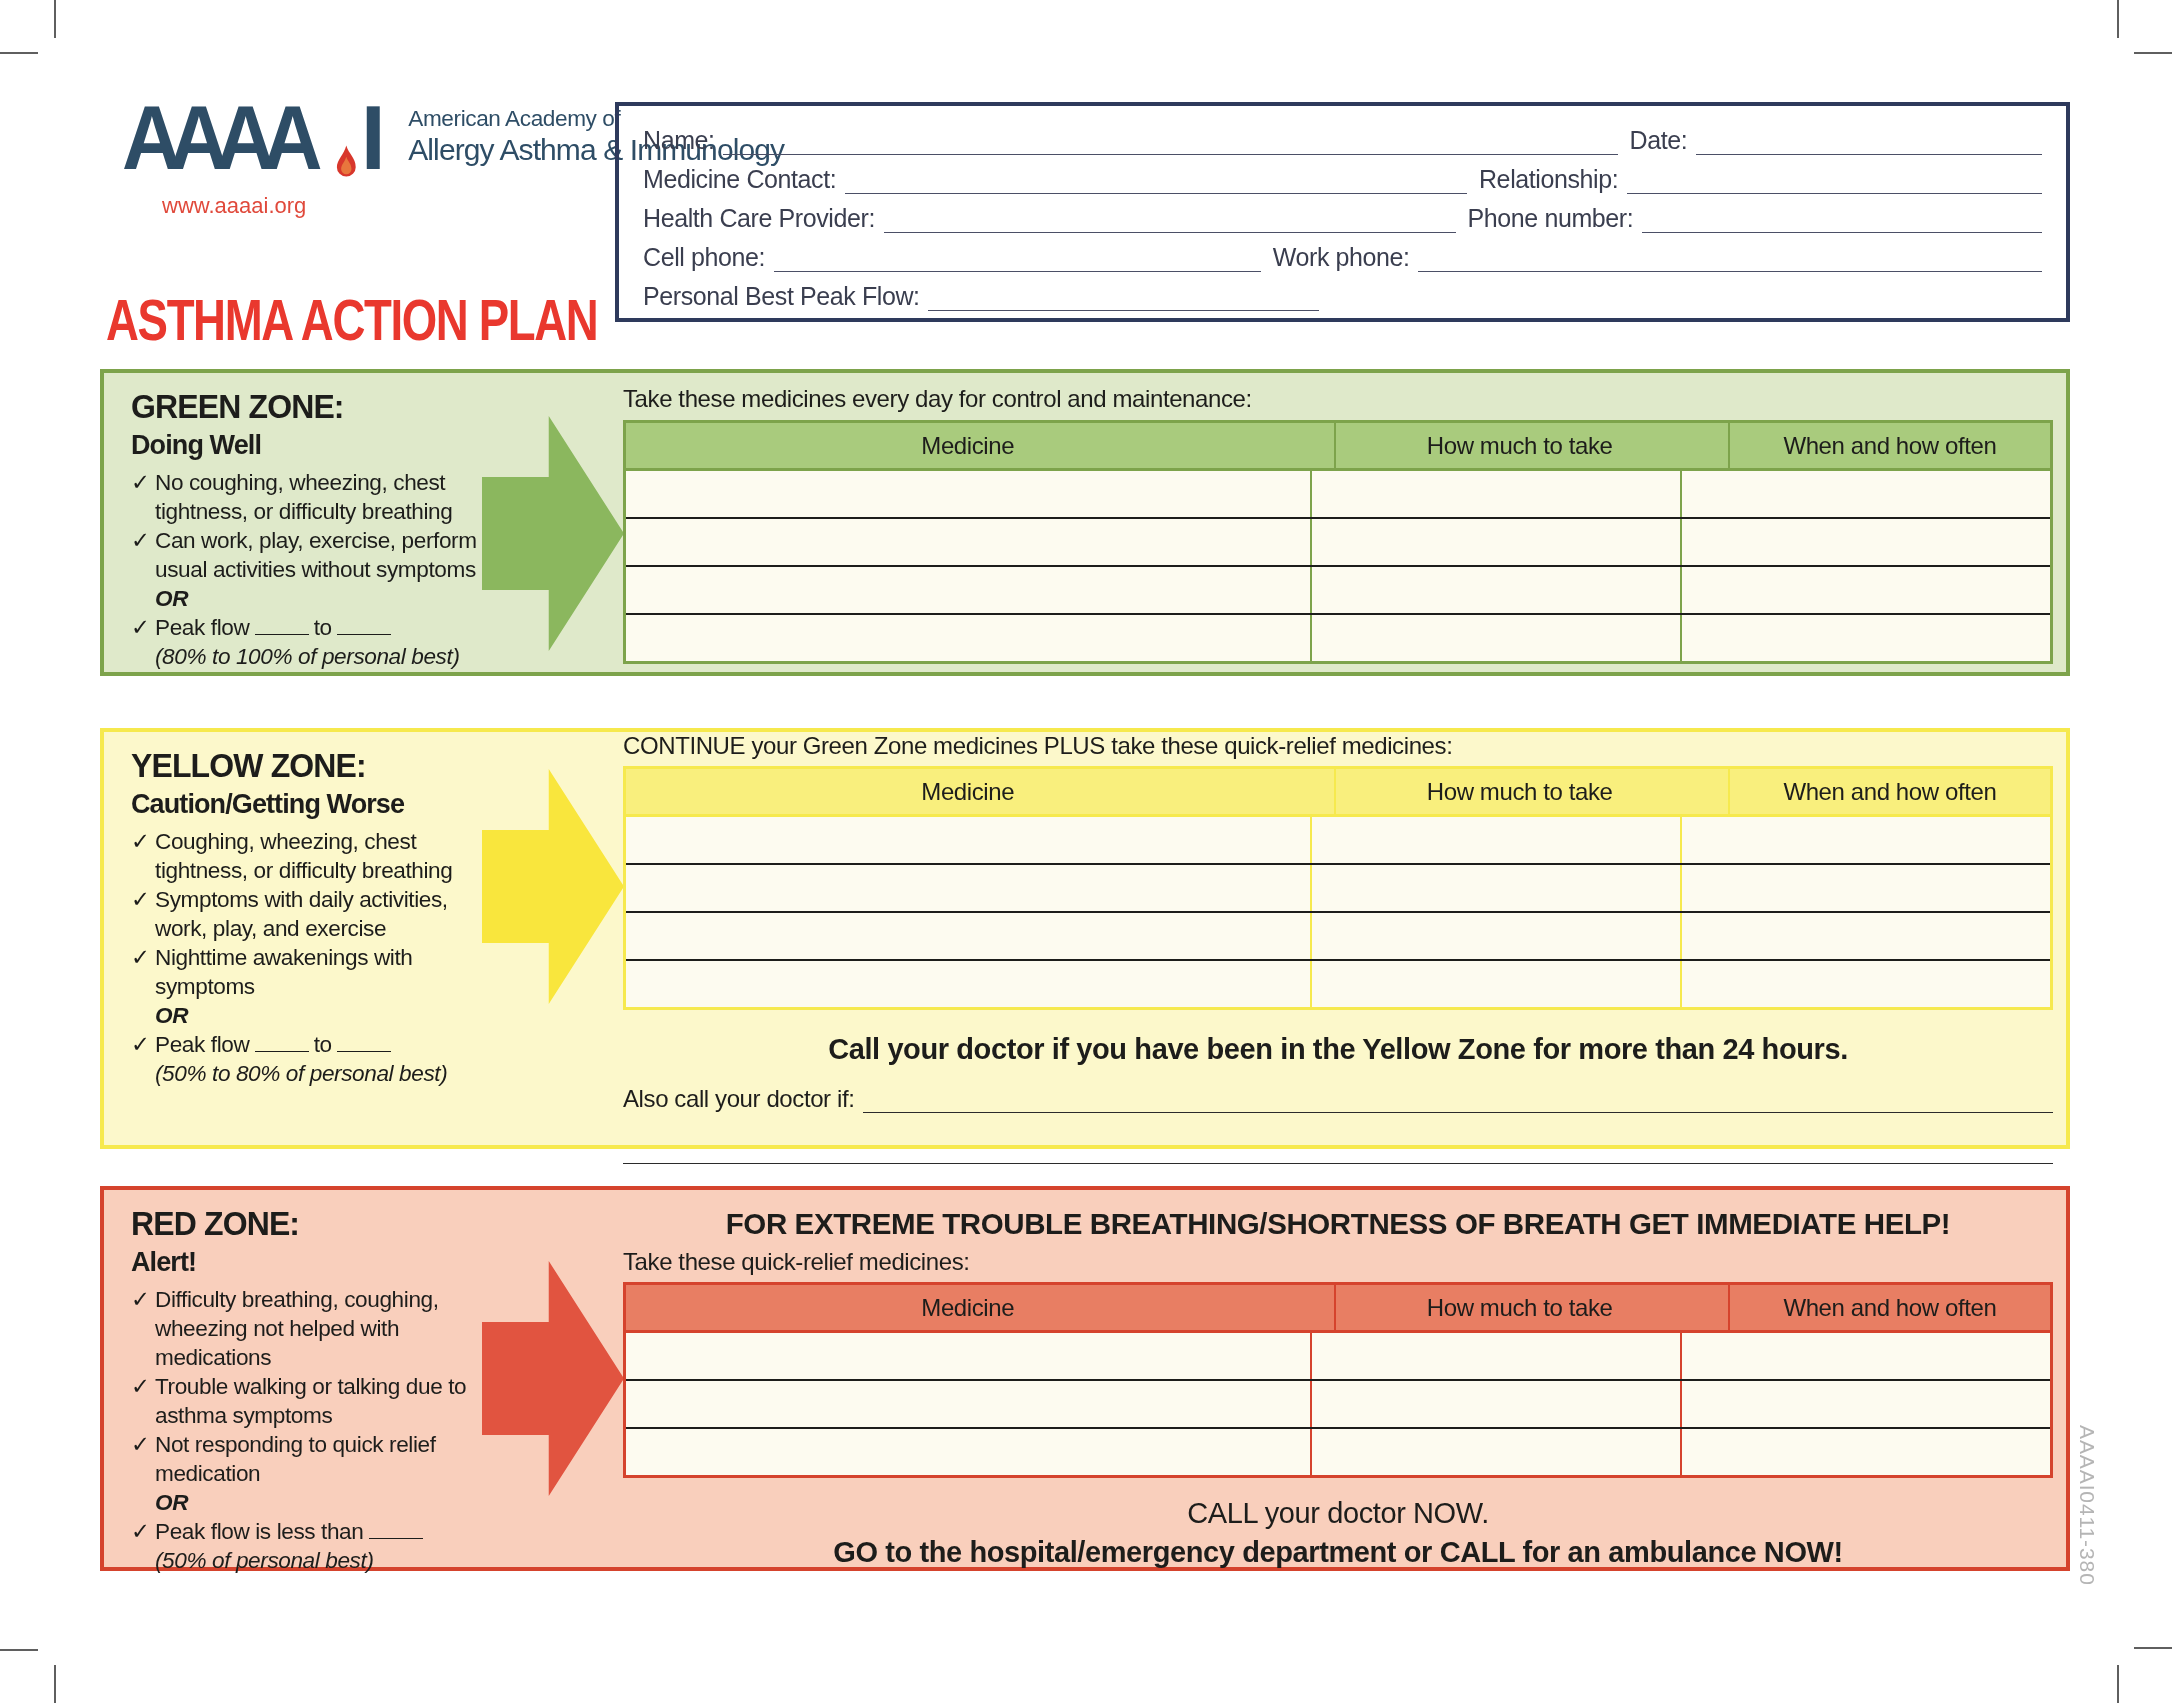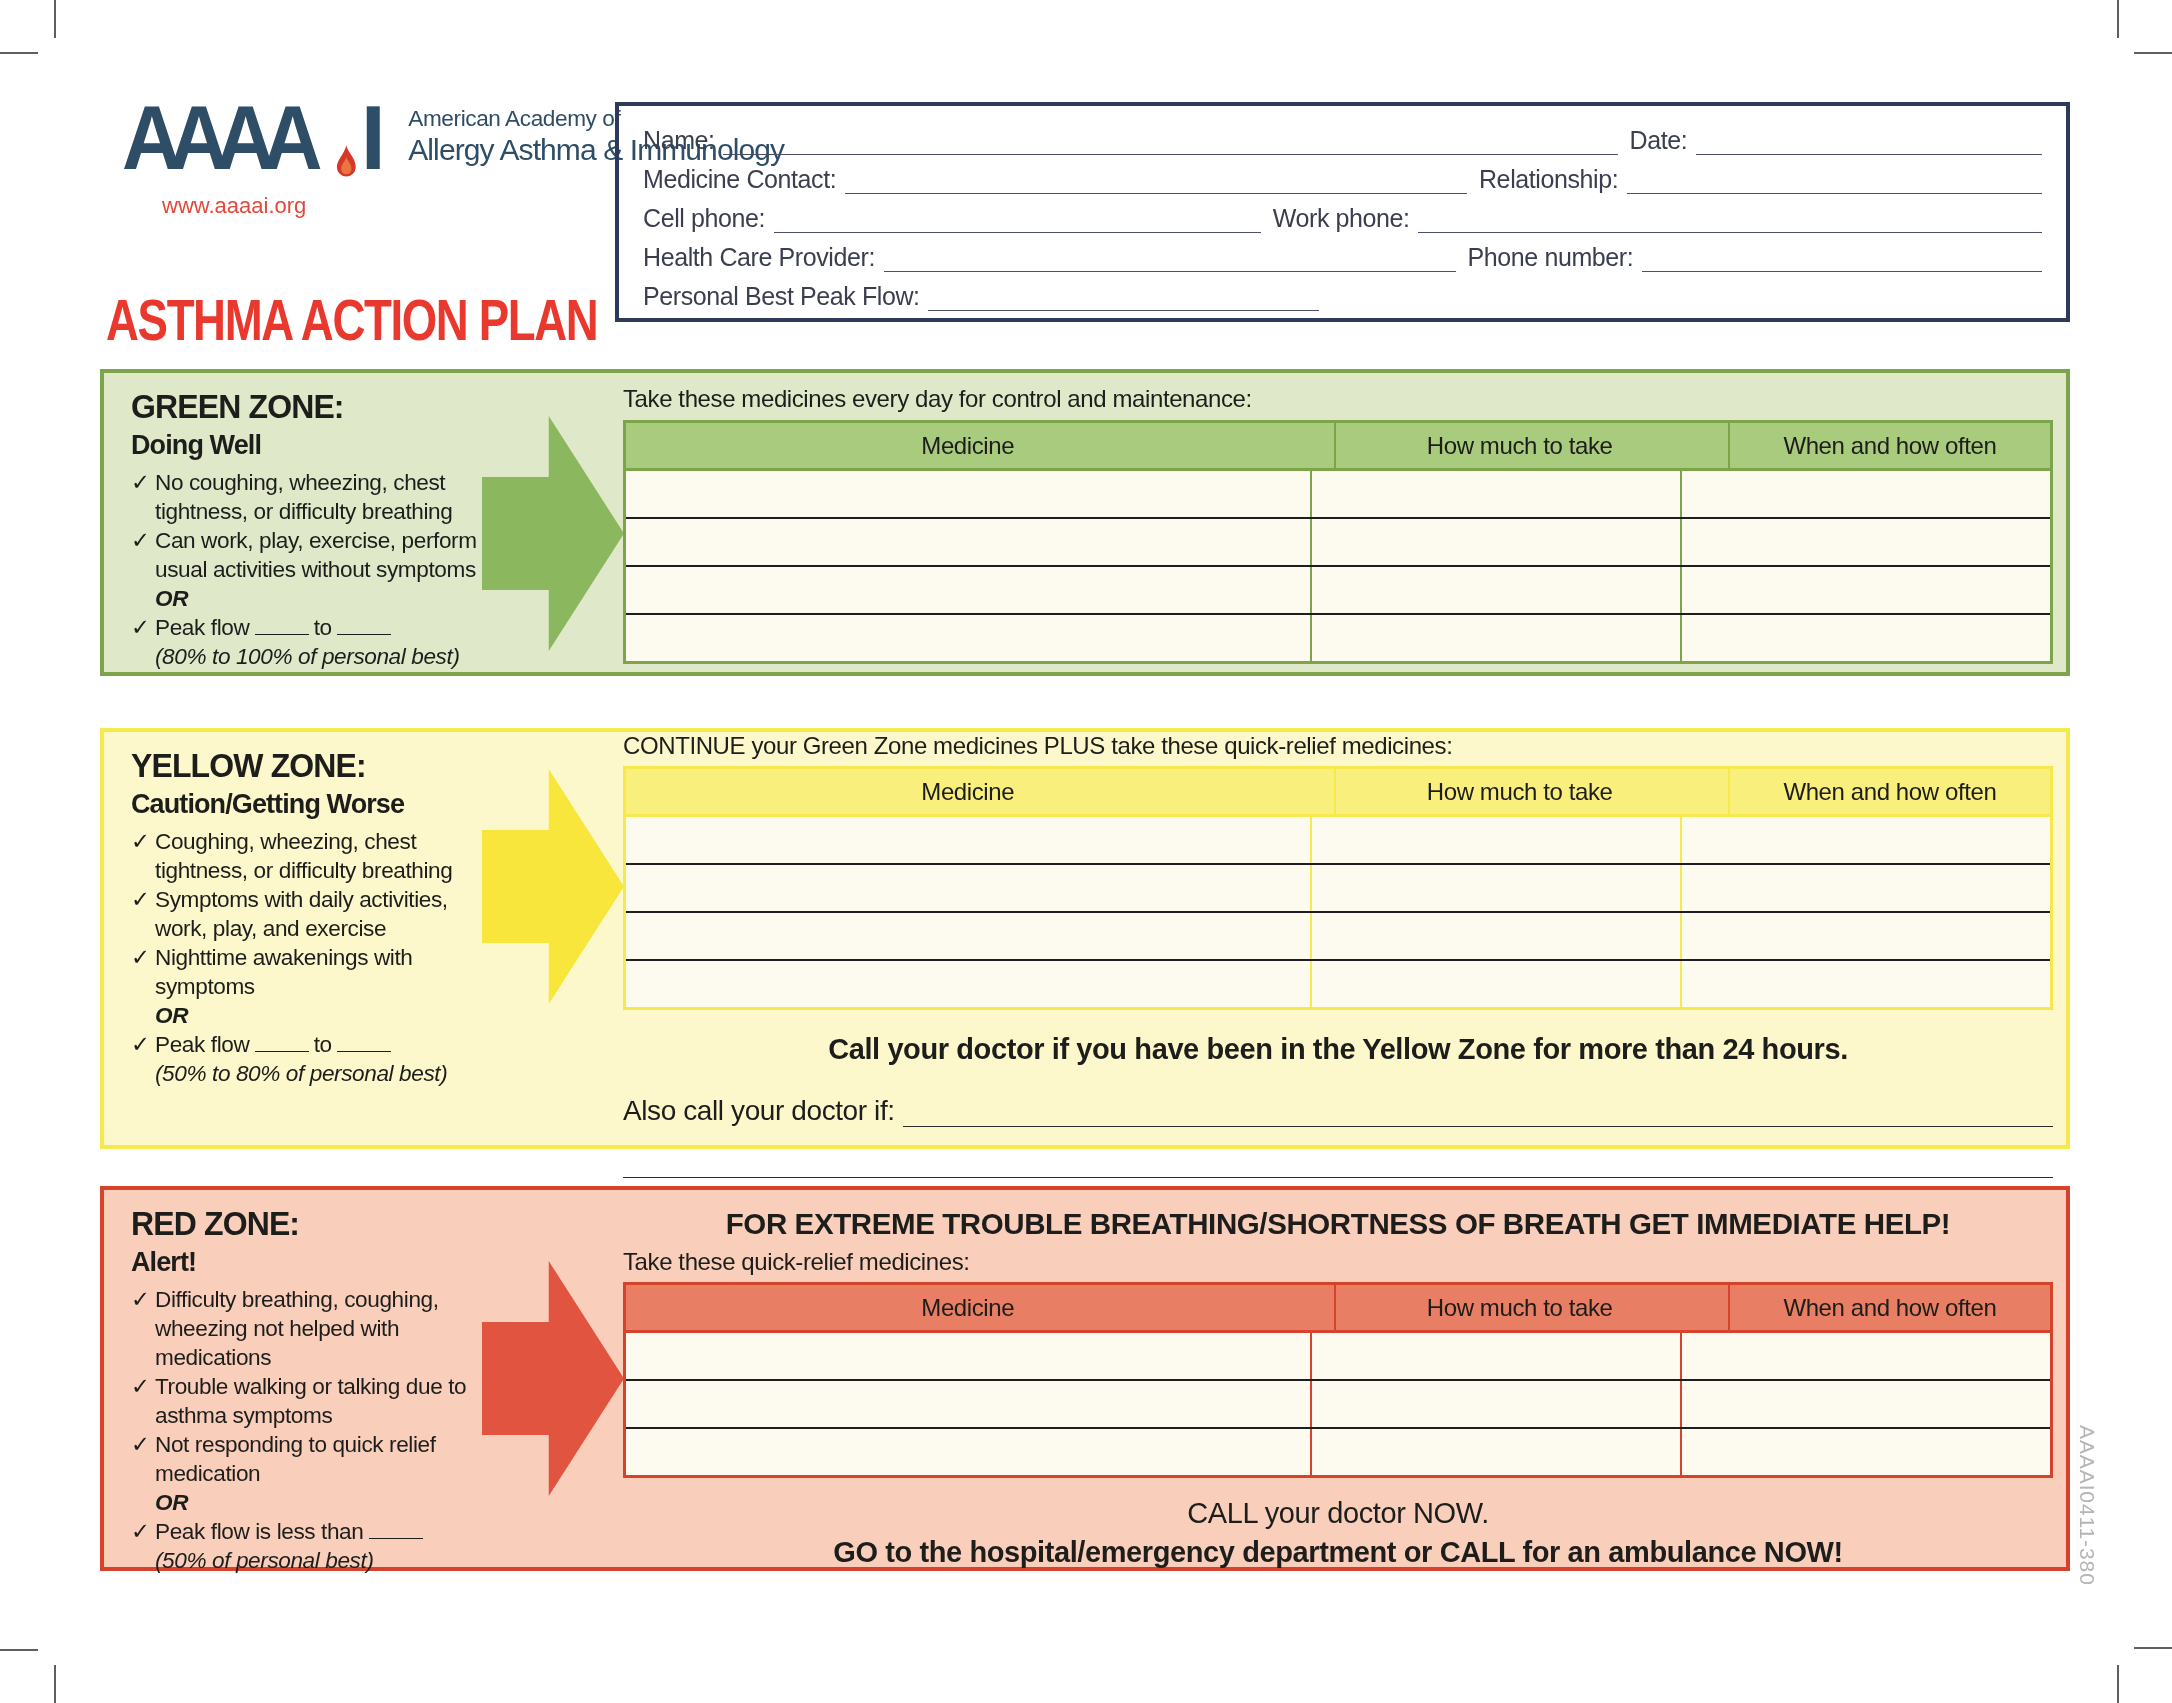--- a/index.html
+++ b/index.html
@@ -78,21 +78,21 @@
   .mt-hcell:nth-child(3){flex:1;border-left:2.6px solid var(--zb);}
   .mt-row{display:flex;height:46px;background:var(--cell-bg);}
   .mt-row + .mt-row{border-top:2.6px solid var(--row-line);}
   .mt-cell{box-sizing:border-box;}
   .mt-cell:nth-child(1){width:48%;}
   .mt-cell:nth-child(2){width:26%;border-left:2.6px solid var(--zb);}
   .mt-cell:nth-child(3){flex:1;border-left:2.6px solid var(--zb);}
 
   .callout{font-size:29px;font-weight:800;text-align:center;letter-spacing:-0.4px;}
   .zone.yellow .callout{margin-top:22.6px;}
-  .also-row{display:flex;align-items:flex-end;margin-top:29px;font-size:28px;letter-spacing:-0.4px;text-align:center;}
+  .also-row{display:flex;align-items:flex-end;margin-top:17px;font-size:24px;letter-spacing:-0.4px;text-align:center;}
   .also-row .lbl{white-space:nowrap;padding-right:8.7px;}
   .also-row .fill2{flex:1;border-bottom:1.7px solid #2b2b2b;height:29.5px;}
   .extra-line{margin-top:50px;border-bottom:1.7px solid #2b2b2b;}
 
   .red-headline{font-size:29.5px;font-weight:800;text-align:center;letter-spacing:-0.4px;margin-top:17.4px;}
   .red-call1{font-size:29px;font-weight:400;text-align:center;margin-top:19px;letter-spacing:-0.4px;}
   .red-call2{font-size:29px;font-weight:800;text-align:center;margin-top:5.2px;letter-spacing:-0.4px;}
 
   #footer-note{position:absolute;left:109px;top:1593px;width:1990px;font-size:19.6px;color:#2b2b2b;
                letter-spacing:-0.3px;white-space:nowrap;}
@@ -138,30 +138,30 @@
       <span class="lbl2">Date:</span>
       <span class="fill r1b"></span>
     </div>
     <div class="p-row">
       <span class="lbl">Medicine Contact:</span>
       <span class="fill r2a"></span>
       <span class="lbl2">Relationship:</span>
       <span class="fill r2b"></span>
     </div>
     <div class="p-row">
+      <span class="lbl">Health Care Provider:</span>
+      <span class="fill r4a"></span>
+      <span class="lbl2">Phone number:</span>
+      <span class="fill r4b"></span>
+    </div>
+    <div class="p-row">
       <span class="lbl">Cell phone:</span>
       <span class="fill r3a"></span>
       <span class="lbl2">Work phone:</span>
       <span class="fill r3b"></span>
-    </div>
-    <div class="p-row">
-      <span class="lbl">Health Care Provider:</span>
-      <span class="fill r4a"></span>
-      <span class="lbl2">Phone number:</span>
-      <span class="fill r4b"></span>
     </div>
     <div class="p-row">
       <span class="lbl">Personal Best Peak Flow:</span>
       <span class="fill r5a"></span>
     </div>
   </div>
 
   <div class="zone green">
     <div class="zone-left">
       <div class="zone-title">GREEN ZONE:</div>

